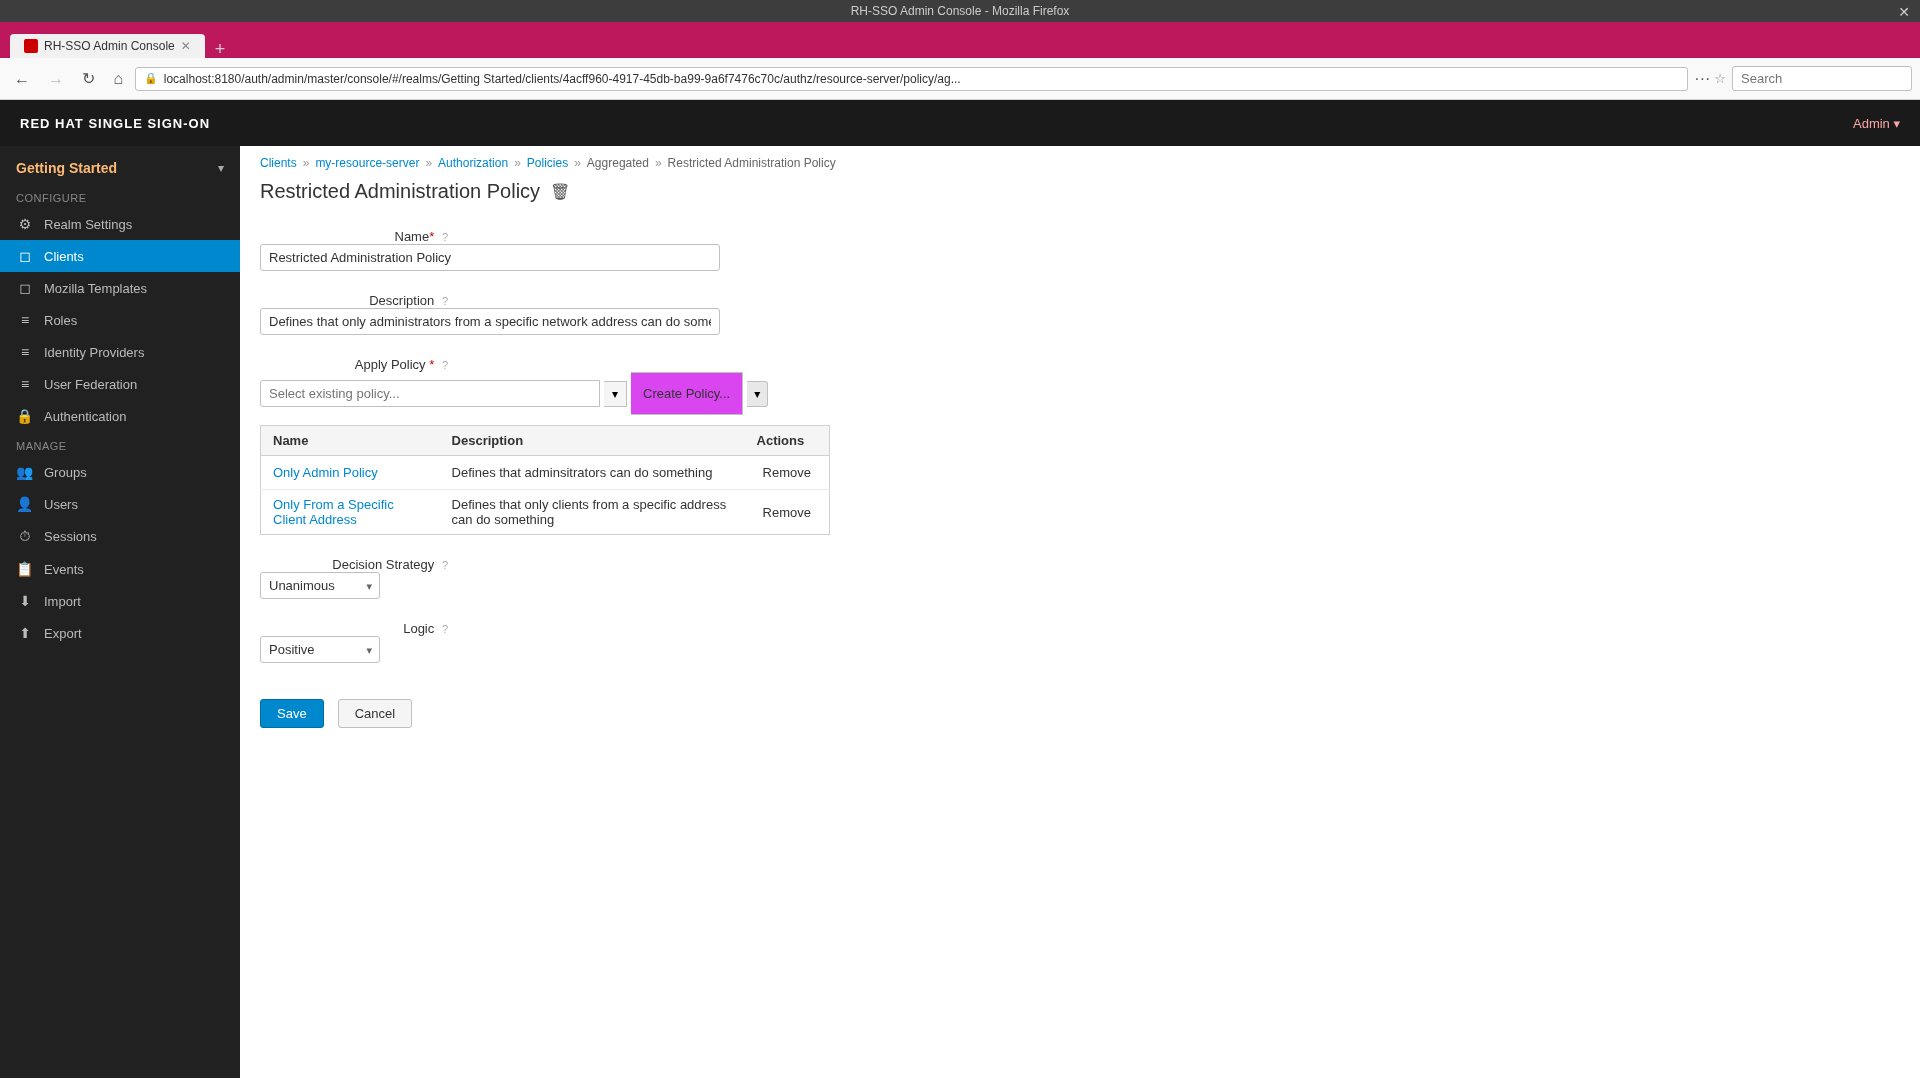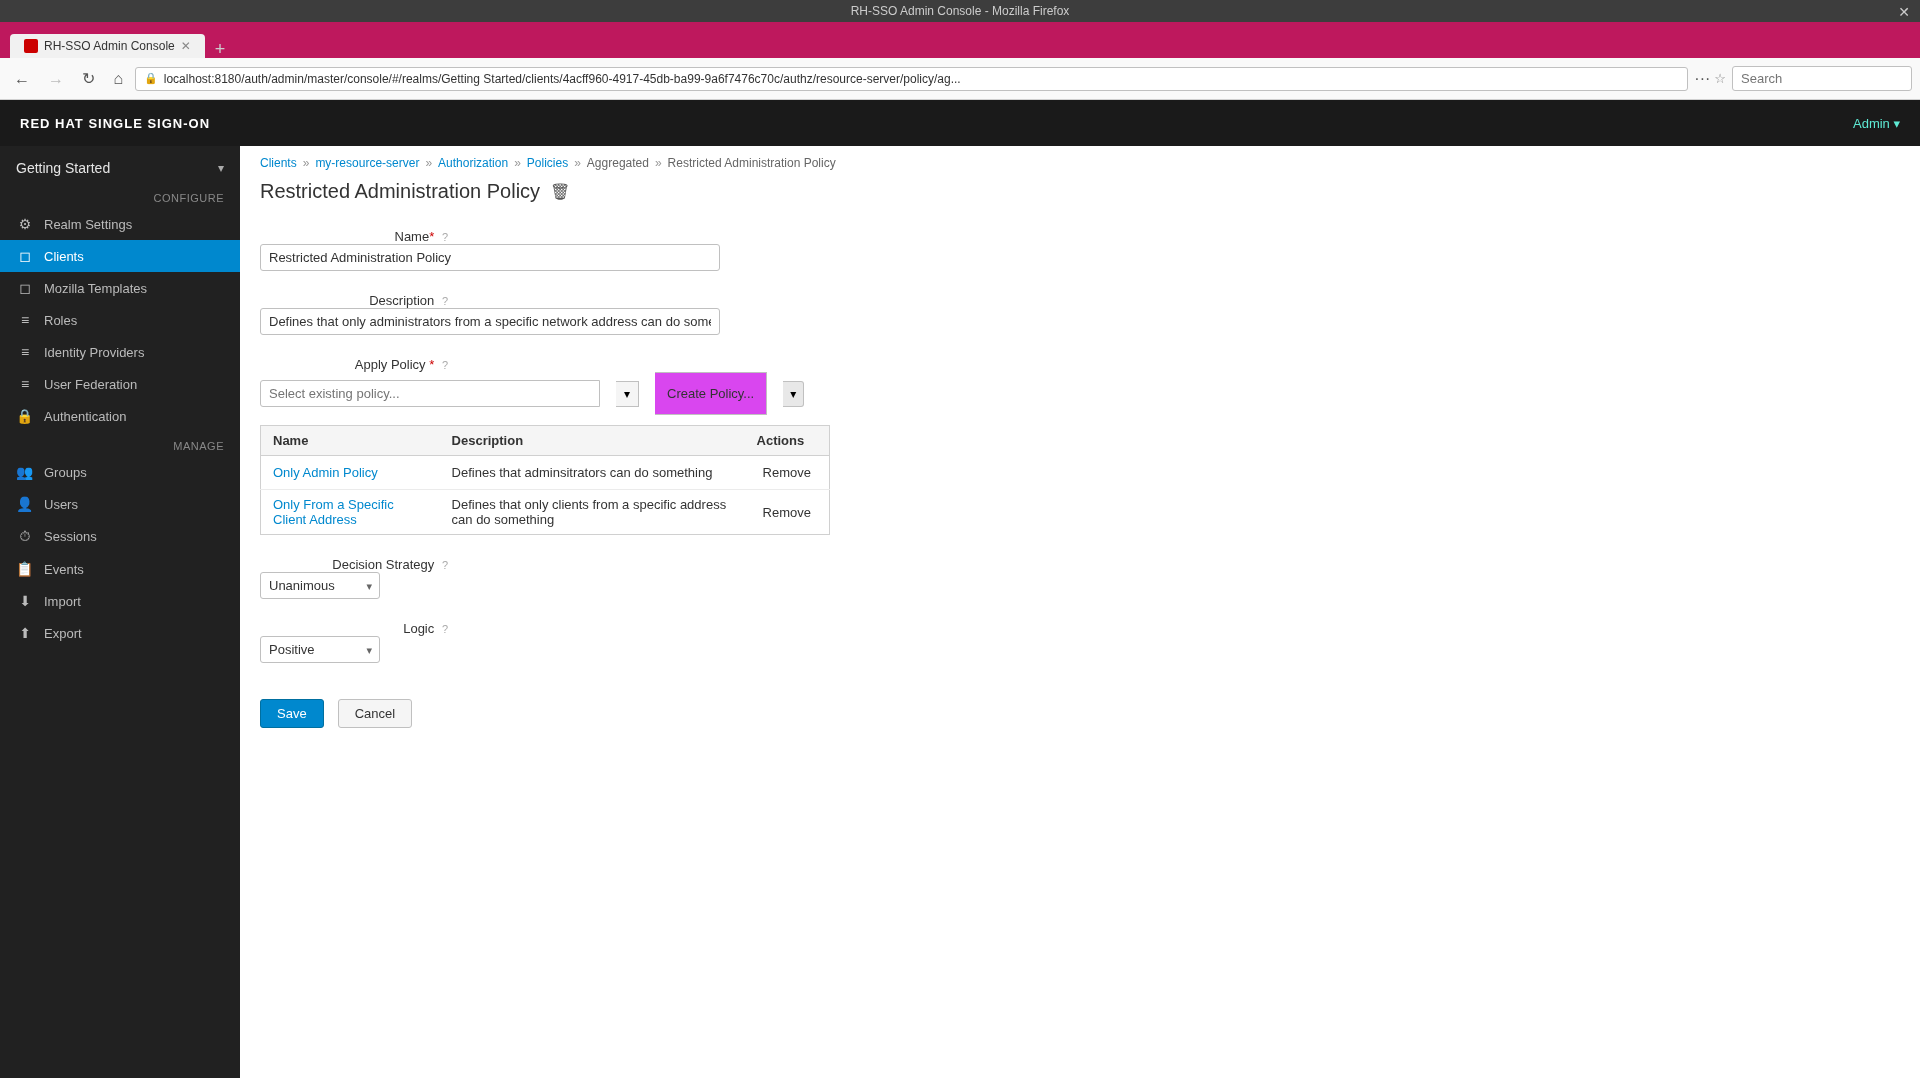--- a/index.html
+++ b/index.html
@@ -85,48 +85,47 @@
     .app-header {
       background: #1a1a1a;
       color: #fff;
       padding: 0 20px;
       height: 46px;
       display: flex;
       align-items: center;
       justify-content: space-between;
     }
     .app-header-brand { font-size: 13px; font-weight: bold; letter-spacing: 1px; text-transform: uppercase; }
-    .app-header-user { color: #5eead4; font-size: 13px; cursor: pointer; }
+    .app-header-user { color: #fca5a5; font-size: 13px; cursor: pointer; }
 
     .app-body { display: flex; flex: 1; overflow: hidden; }
 
     
     .sidebar {
       width: 240px;
       background: #212121;
       color: #ccc;
       flex-shrink: 0;
       overflow-y: auto;
     }
     .sidebar-section-header {
       padding: 14px 16px 8px;
       display: flex;
       align-items: center;
       justify-content: space-between;
       cursor: pointer;
     }
-    .sidebar-section-title { font-size: 14px; color: #e5e5e5; font-weight: 400; }
+    .sidebar-section-title { font-size: 14px; color: #fdba74; font-weight: 700; }
     .sidebar-chevron { color: #aaa; font-size: 12px; }
     .sidebar-group-label {
       padding: 8px 16px 4px;
       font-size: 11px;
       color: #888;
       text-transform: uppercase;
       letter-spacing: 0.5px;
-      text-align: right;
     }
     .sidebar-item {
       display: flex;
       align-items: center;
       padding: 8px 16px;
       color: #bbb;
       cursor: pointer;
       gap: 10px;
       font-size: 13px;
     }
@@ -190,21 +189,21 @@
       font-size: 13px;
       color: #333;
       background: #fff;
     }
     .input-wide { width: 460px; }
     .apply-policy-controls {
       display: flex;
       flex-direction: column;
       gap: 0;
     }
-    .apply-policy-input-row { display: flex; align-items: center; gap: 16px; }
+    .apply-policy-input-row { display: flex; align-items: center; gap: 4px; }
     .select-policy {
       width: 340px;
       border: 1px solid #c0c0c0;
       border-radius: 3px 0 0 3px;
       padding: 5px 8px;
       font-size: 13px;
       color: #999;
       background: #fff;
     }
     .select-dropdown-btn {

